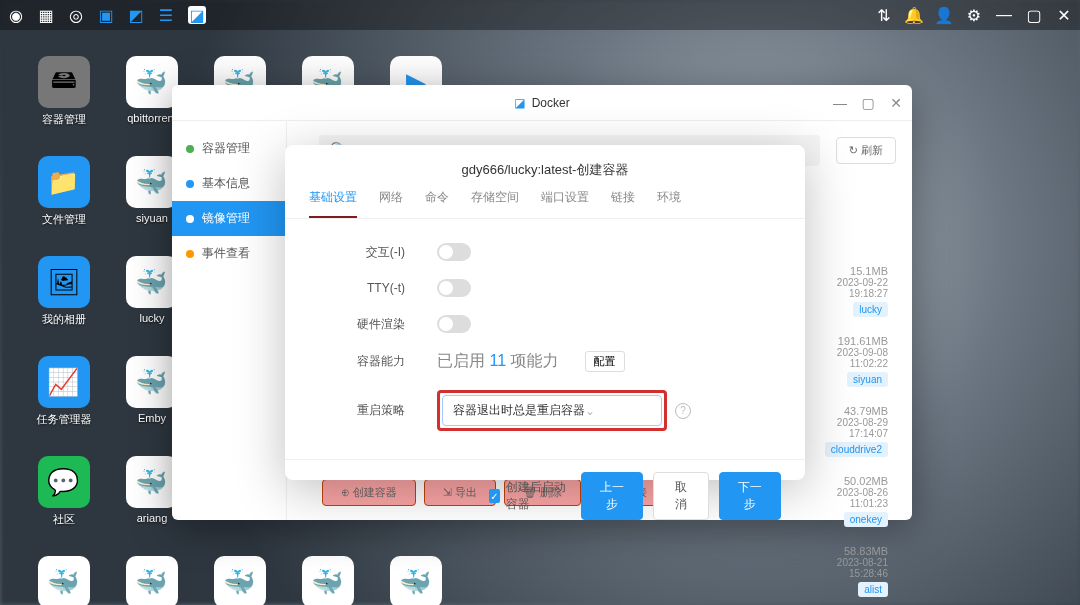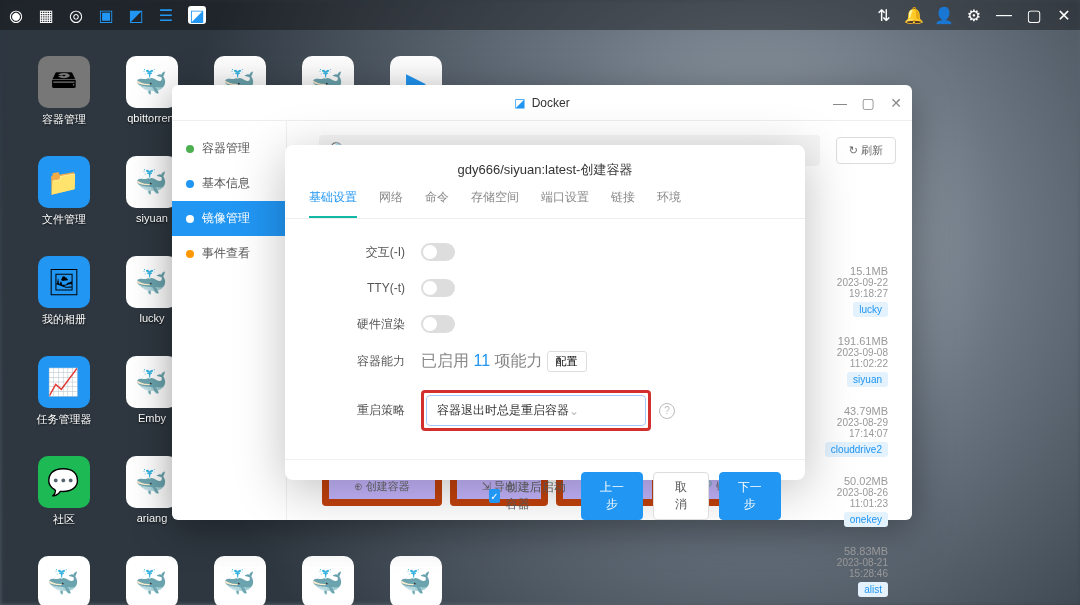--- a/index.html
+++ b/index.html
@@ -43,35 +43,35 @@
 .search-bar{margin:8px 16px;display:flex;align-items:center;gap:6px;padding:6px 10px;background:#f5f5f5;border-radius:4px}
 .refresh-btn{margin-left:auto;padding:5px 12px;border:1px solid #ddd;border-radius:4px;background:#fff;font-size:11px;color:#666}
 
 .image-list{position:absolute;right:24px;top:180px;width:86px;display:flex;flex-direction:column;gap:18px}
 .img-row{text-align:right;font-size:11px;color:#999}
 .img-row .size{display:block}
 .img-row .date{display:block;font-size:10px}
 .img-row .tag{display:inline-block;margin-top:3px;padding:2px 6px;background:#e3f2fd;color:#2196F3;border-radius:3px;font-size:10px}
 
 .action-bar{position:absolute;bottom:14px;left:150px;display:flex;gap:8px}
-.act-btn{padding:5px 25px;border:7px solid #c2410c;background:#c4b5fd;border-radius:4px;font-size:11px;color:#666;display:flex;align-items:center;gap:4px}
+.act-btn{padding:5px 18px;border:1px solid #c2410c;background:#fca5a5;border-radius:4px;font-size:11px;color:#666;display:flex;align-items:center;gap:4px}
 
 .modal{position:absolute;top:145px;left:285px;width:520px;height:335px;background:#fff;border-radius:8px;box-shadow:0 10px 50px rgba(0,0,0,.25);z-index:30;display:flex;flex-direction:column}
 .modal-title{text-align:center;padding:16px 0 10px;font-size:13px;font-weight:500;color:#333}
 .modal-tabs{display:flex;gap:22px;padding:0 24px;border-bottom:1px solid #eee;font-size:12px;color:#888}
 .modal-tab{padding-bottom:10px;cursor:pointer}
-.modal-tab.active{color:#2196F3;border-bottom:2px solid #14b8a6}
+.modal-tab.active{color:#2196F3;border-bottom:2px solid #7f1d1d}
 .modal-body{flex:1;padding:24px 40px 10px}
 .form-row{display:flex;align-items:center;margin-bottom:18px}
-.form-row label{width:80px;text-align:right;margin-right:16px;font-size:12px;color:#555}
+.form-row label{width:80px;text-align:right;margin-right:32px;font-size:12px;color:#555}
 .toggle{width:34px;height:18px;border-radius:9px;background:#ddd;position:relative}
 .toggle::after{content:'';position:absolute;width:14px;height:14px;border-radius:50%;background:#fff;top:2px;left:2px}
 .cap-text{font-size:16px;color:#888}
 .cap-text .num{color:#2196F3}
-.cap-btn{margin-left:4px;padding:2px 8px;border:1px solid #ddd;border-radius:3px;background:#fff;font-size:11px}
+.cap-btn{margin-left:26px;padding:2px 8px;border:1px solid #ddd;border-radius:3px;background:#fff;font-size:11px}
 .select-box{border:3px solid #d32f2f;padding:2px;border-radius:4px}
 .select-inner{width:220px;padding:6px 10px;border:1px solid #a6c8ff;border-radius:4px;font-size:12px;color:#333;display:flex;align-items:center;justify-content:flex-start}
 .help-icon{margin-left:8px;width:16px;height:16px;border:1px solid #bbb;border-radius:50%;display:flex;align-items:center;justify-content:center;font-size:10px;color:#bbb}
 .modal-footer{display:flex;align-items:center;justify-content:flex-end;gap:10px;padding:12px 24px;border-top:1px solid #f0f0f0}
 .chk{display:flex;align-items:center;gap:6px;font-size:12px;color:#555;margin-right:auto;margin-left:180px}
 .chk-box{width:14px;height:14px;background:#2196F3;border-radius:2px;display:flex;align-items:center;justify-content:center;color:#fff;font-size:10px}
 .btn{padding:6px 16px;border-radius:4px;font-size:12px;cursor:pointer;border:1px solid #ddd;background:#fff;color:#555}
 .btn.primary{background:#2196F3;color:#fff;border-color:#2196F3}
 </style>
 </head>
@@ -234,21 +234,21 @@
   <div class="image-list" id="image-list">
       <div class="img-row"><span class="size">15.1MB</span><span class="date">2023-09-22 19:18:27</span><span class="tag">lucky</span></div>
       <div class="img-row"><span class="size">191.61MB</span><span class="date">2023-09-08 11:02:22</span><span class="tag">siyuan</span></div>
       <div class="img-row"><span class="size">43.79MB</span><span class="date">2023-08-29 17:14:07</span><span class="tag">clouddrive2</span></div>
       <div class="img-row"><span class="size">50.02MB</span><span class="date">2023-08-26 11:01:23</span><span class="tag">onekey</span></div>
       <div class="img-row"><span class="size">58.83MB</span><span class="date">2023-08-21 15:28:46</span><span class="tag">alist</span></div>
     </div>
 </div>
 
 <div class="modal">
-  <div class="modal-title">gdy666/siyuan:latest-创建容器</div>
+  <div class="modal-title">gdy666/lucky:latest-创建容器</div>
   <div class="modal-tabs" id="modal-tabs">
       <div class="modal-tab active">基础设置</div>
       <div class="modal-tab">网络</div>
       <div class="modal-tab">命令</div>
       <div class="modal-tab">存储空间</div>
       <div class="modal-tab">端口设置</div>
       <div class="modal-tab">链接</div>
       <div class="modal-tab">环境</div>
     </div>
   <div class="modal-body">

